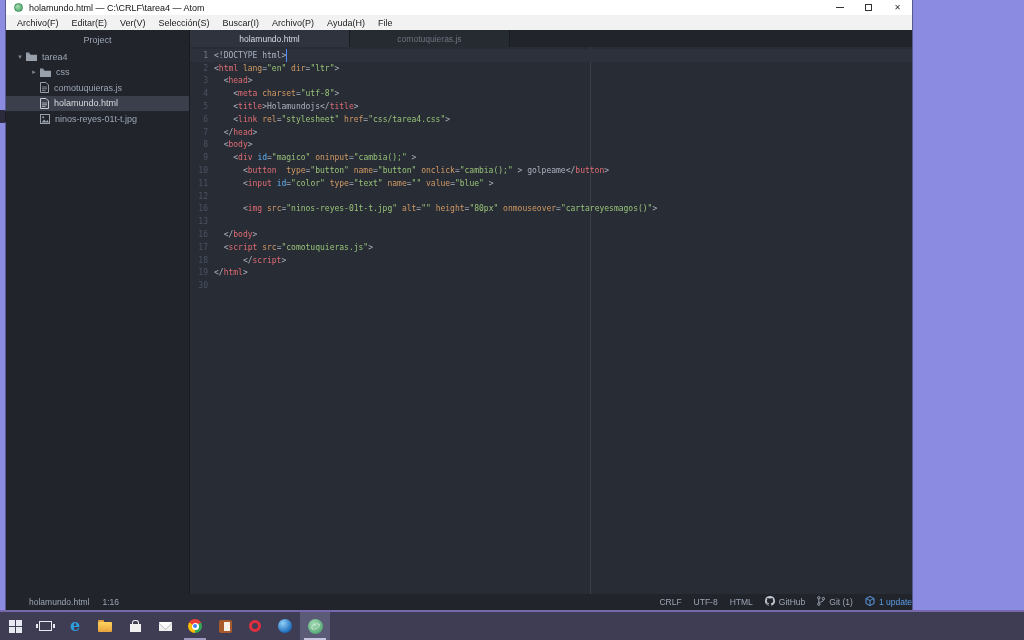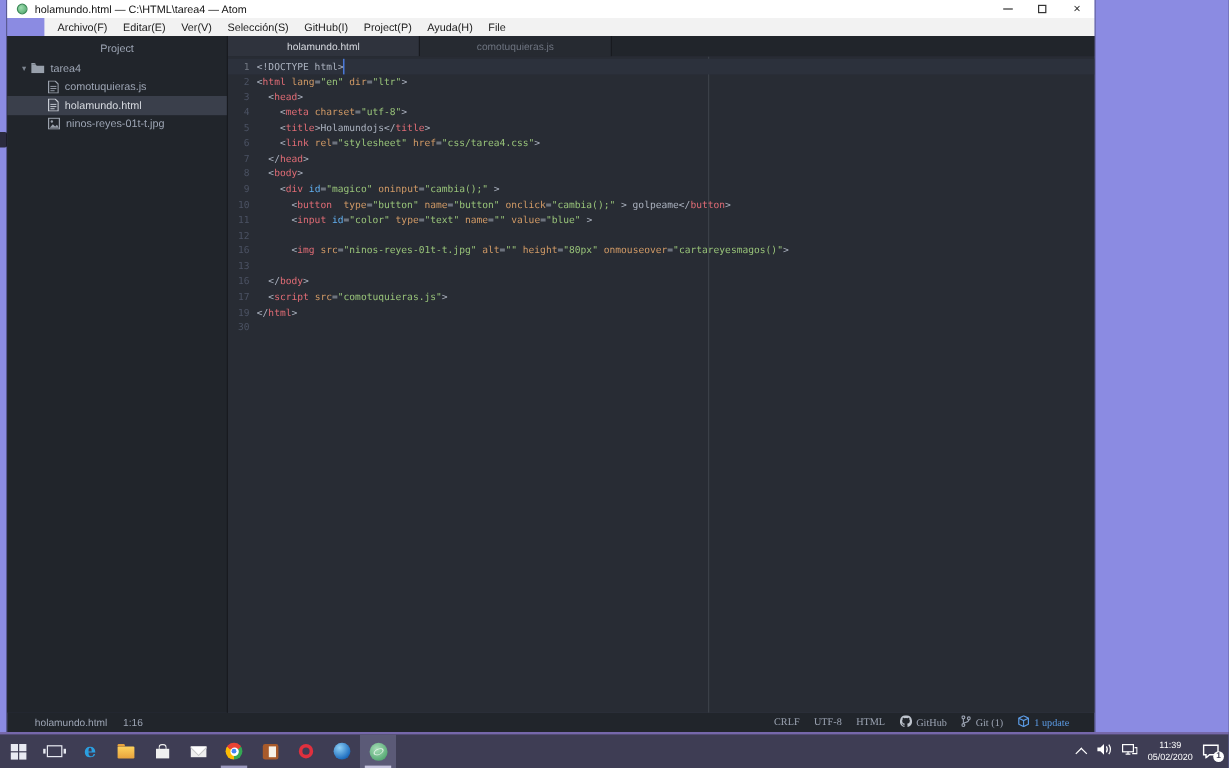--- a/index.html
+++ b/index.html
@@ -12,21 +12,21 @@
                  display:flex; flex-direction:column; }
   .titlebar { height:15px; background:#ffffff; display:flex; align-items:center; font-size:9px; color:#111; position:relative; }
   .app-icon { width:9px; height:9px; border-radius:50%; margin:0 6px 0 8px;
               background:radial-gradient(circle at 35% 35%, #9fdcb0, #4aa568); border:1px solid #3c8a57; }
   .win-controls { position:absolute; right:0; top:0; height:15px; display:flex; }
   .win-btn { width:29px; height:15px; display:flex; align-items:center; justify-content:center; color:#333; }
   .glyph-min { width:8px; height:1px; background:#333; }
   .glyph-max { width:7px; height:7px; border:1px solid #333; }
   .glyph-close { font-size:8px; line-height:1; }
 
-  .menubar { height:15px; background:#f2f2f2; display:flex; align-items:center; padding-left:11px;margin-left:31px; }
+  .menubar { height:15px; background:#f2f2f2; display:flex; align-items:center; padding-left:11px; }
   .menubar span { font-size:9px; color:#1b1b1b; margin-right:13px; }
 
   .main { flex:1; display:flex; background:#282c34; min-height:0; }
 
   
   .tree { width:184px; background:#21252b; flex:none; display:flex; flex-direction:column; border-right:1px solid #181a1f; }
   .tree-header { height:19px; display:flex; align-items:center; justify-content:center; color:#9da5b4; font-size:9px; }
   .tree-item { height:15.5px; display:flex; align-items:center; color:#9da5b4; font-size:9px; white-space:nowrap; }
   .tree-item.selected { background:#3a3f4b; color:#d7dae0; }
   .tree-item .chev { width:8px; text-align:center; font-size:7px; color:#7d8590; flex:none; }
@@ -46,21 +46,21 @@
   .code-row { display:flex; height:12.8px; align-items:center; }
   .code-row.active { background:#2c313c; }
   .gutter-num { width:24px; flex:none; text-align:right; padding-right:6px; color:#4b5263; font-size:8px; }
   .code-row.active .gutter-num { color:#737984; }
   .code-text { white-space:pre; font-size:8px; }
   .cursor { position:absolute; left:96px; top:2px; width:1px; height:12.8px; background:#528bff; }
 
   
   .statusbar { height:16px; background:#21252b; display:flex; align-items:center; font-size:8.5px; color:#9da5b4; flex:none; }
   .sb-left { display:flex; gap:13px; padding-left:23px; }
-  .sb-right { margin-left:auto; display:flex; align-items:flex-start; gap:12px; padding-right:21px;font-family:Liberation Serif, serif; }
+  .sb-right { margin-left:auto; display:flex; align-items:center; gap:12px; padding-right:0; }
   .sb-seg { display:flex; align-items:center; gap:4px; }
   .sb-blue { color:#5c9ce6; }
 
   
   .taskbar { position:absolute; left:0; bottom:0; width:1024px; height:30px; background:#3e3d54;
              border-top:2px solid #7668ab; display:flex; align-items:stretch; }
   .tb-btn { width:30px; display:flex; align-items:center; justify-content:center; position:relative; }
   .tb-btn.highlight { background:#5b5a77; }
   .tb-underline { position:absolute; bottom:0; left:4px; right:4px; height:2px; background:#9b99bd; }
   .tb-btn.highlight .tb-underline { background:#c6c4de; }
@@ -97,59 +97,68 @@
 </style>
 </head>
 <body>
 
 <div class="desktop-partial-icon"></div>
 
 <div class="atom-window">
 
   <div class="titlebar">
     <span class="app-icon"></span>
-    <span>holamundo.html — C:\HTML\tarea4 — Atom</span>
+    <span>holamundo.html — C:\CRLF\tarea4 — Atom</span>
     <div class="win-controls">
       <span class="win-btn">
           <span class="glyph-min"></span>
         </span>
       <span class="win-btn">
           <span class="glyph-max"></span>
         </span>
       <span class="win-btn">
           <span class="glyph-close">✕</span>
         </span>
     </div>
   </div>
 
   <div class="menubar" id="menubar">
       <span>Archivo(F)</span>
       <span>Editar(E)</span>
       <span>Ver(V)</span>
       <span>Selección(S)</span>
-      <span>GitHub(I)</span>
-      <span>Project(P)</span>
+      <span>Buscar(I)</span>
+      <span>Archivo(P)</span>
       <span>Ayuda(H)</span>
       <span>File</span>
     </div>
 
   <div class="main">
     <div class="tree">
       <div class="tree-header">Project</div>
 
       <div class="tree-item ind1">
         <span class="chev">▾</span>
         <span class="ticon">
           <svg width="11" height="9" viewBox="0 0 11 9">
               <path d="M0 1.5 h3.6 l1 1.2 H11 V9 H0 Z M0 1.5 V0.4 h3.2 l.6.8" fill="#98a0ab"></path>
             </svg>
         </span>
         <span>tarea4</span>
       </div>
 
+      <div class="tree-item ind2">
+        <span class="chev">▸</span>
+        <span class="ticon">
+          <svg width="11" height="9" viewBox="0 0 11 9">
+              <path d="M0 1.5 h3.6 l1 1.2 H11 V9 H0 Z M0 1.5 V0.4 h3.2 l.6.8" fill="#98a0ab"></path>
+            </svg>
+        </span>
+        <span>css</span>
+      </div>
 
       <div class="tree-item ind2">
         <span class="chev"></span>
         <span class="ticon">
           <svg width="9" height="11" viewBox="0 0 9 11">
               <path d="M0.5 0.5 h5.5 l2.5 2.5 v7.5 h-8 Z" fill="none" stroke="#9aa1ac" stroke-width="1"></path>
               <path d="M2 5 h5 M2 6.8 h5 M2 8.6 h3.5" stroke="#9aa1ac" stroke-width=".8"></path>
             </svg>
         </span>
         <span>comotuquieras.js</span>
@@ -248,20 +257,24 @@
               <span class="gutter-num">13</span>
               <span class="code-text"></span>
             </div>
             <div class="code-row">
               <span class="gutter-num">16</span>
               <span class="code-text"><span style="color: rgb(171, 178, 191);">  &lt;/</span><span style="color: rgb(224, 108, 117);">body</span><span style="color: rgb(171, 178, 191);">&gt;</span></span>
             </div>
             <div class="code-row">
               <span class="gutter-num">17</span>
               <span class="code-text"><span style="color: rgb(171, 178, 191);">  &lt;</span><span style="color: rgb(224, 108, 117);">script</span><span style="color: rgb(171, 178, 191);"> </span><span style="color: rgb(209, 154, 102);">src</span><span style="color: rgb(171, 178, 191);">=</span><span style="color: rgb(152, 195, 121);">"comotuquieras.js"</span><span style="color: rgb(171, 178, 191);">&gt;</span></span>
+            </div>
+            <div class="code-row">
+              <span class="gutter-num">18</span>
+              <span class="code-text"><span style="color: rgb(171, 178, 191);">      &lt;/</span><span style="color: rgb(224, 108, 117);">script</span><span style="color: rgb(171, 178, 191);">&gt;</span></span>
             </div>
             <div class="code-row">
               <span class="gutter-num">19</span>
               <span class="code-text"><span style="color: rgb(171, 178, 191);">&lt;/</span><span style="color: rgb(224, 108, 117);">html</span><span style="color: rgb(171, 178, 191);">&gt;</span></span>
             </div>
             <div class="code-row">
               <span class="gutter-num">30</span>
               <span class="code-text"></span>
             </div>
           </div>
@@ -346,38 +359,13 @@
     <span class="opera"></span>
   </div>
   <div class="tb-btn">
     <span class="bluesphere"></span>
   </div>
   <div class="tb-btn highlight">
     <span class="atomsphere"></span>
     <span class="tb-underline"></span>
   </div>
 
-  <div class="tray">
-    <span class="tray-chev"></span>
-    <span>
-      <svg width="13" height="11" viewBox="0 0 13 11">
-          <path d="M0.5 4 h2.5 L6 1 v9 L3 7 H0.5 Z" fill="#fff"></path>
-          <path d="M8 3 q1.5 2.5 0 5 M10 1.5 q2.8 4 0 8" fill="none" stroke="#fff" stroke-width="1"></path>
-        </svg>
-    </span>
-    <span>
-      <svg width="13" height="11" viewBox="0 0 13 11">
-          <rect x="0.5" y="1.5" width="9" height="6" fill="none" stroke="#fff"></rect>
-          <path d="M3 9.5 h4 M5 7.5 v2 M10.5 4 h2 v5 h-4" fill="none" stroke="#fff"></path>
-        </svg>
-    </span>
-    <span class="tray-time">
-      <div>11:39</div>
-      <div>05/02/2020</div>
-    </span>
-    <span class="action-center">
-      <svg width="14" height="12" viewBox="0 0 14 12">
-          <path d="M1 1 h12 v8 h-7 l-3 2.5 v-2.5 h-2 Z" fill="none" stroke="#fff" stroke-width="1.2"></path>
-        </svg>
-      <span class="ac-badge">1</span>
-    </span>
-  </div>
 </div>
 
 </body></html>

